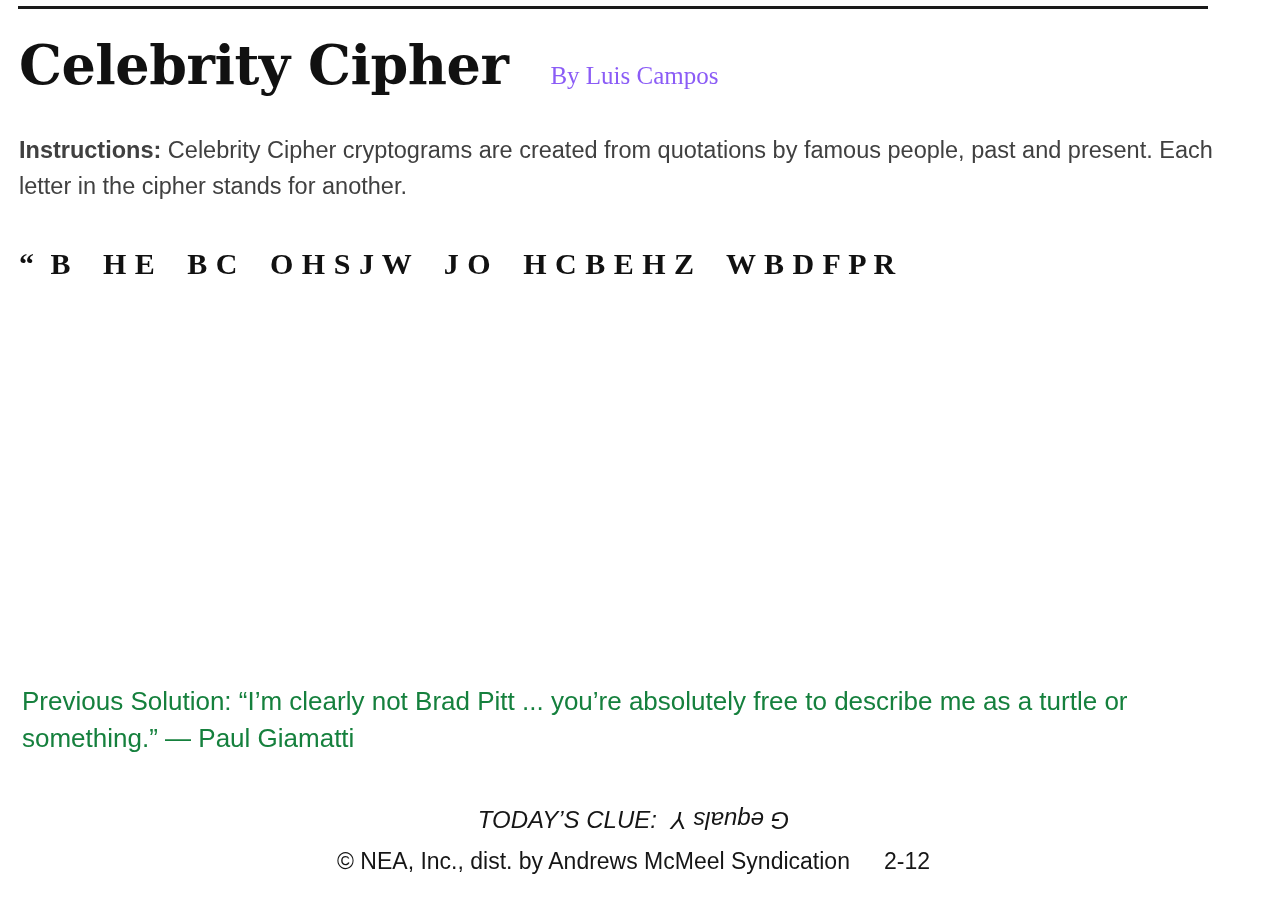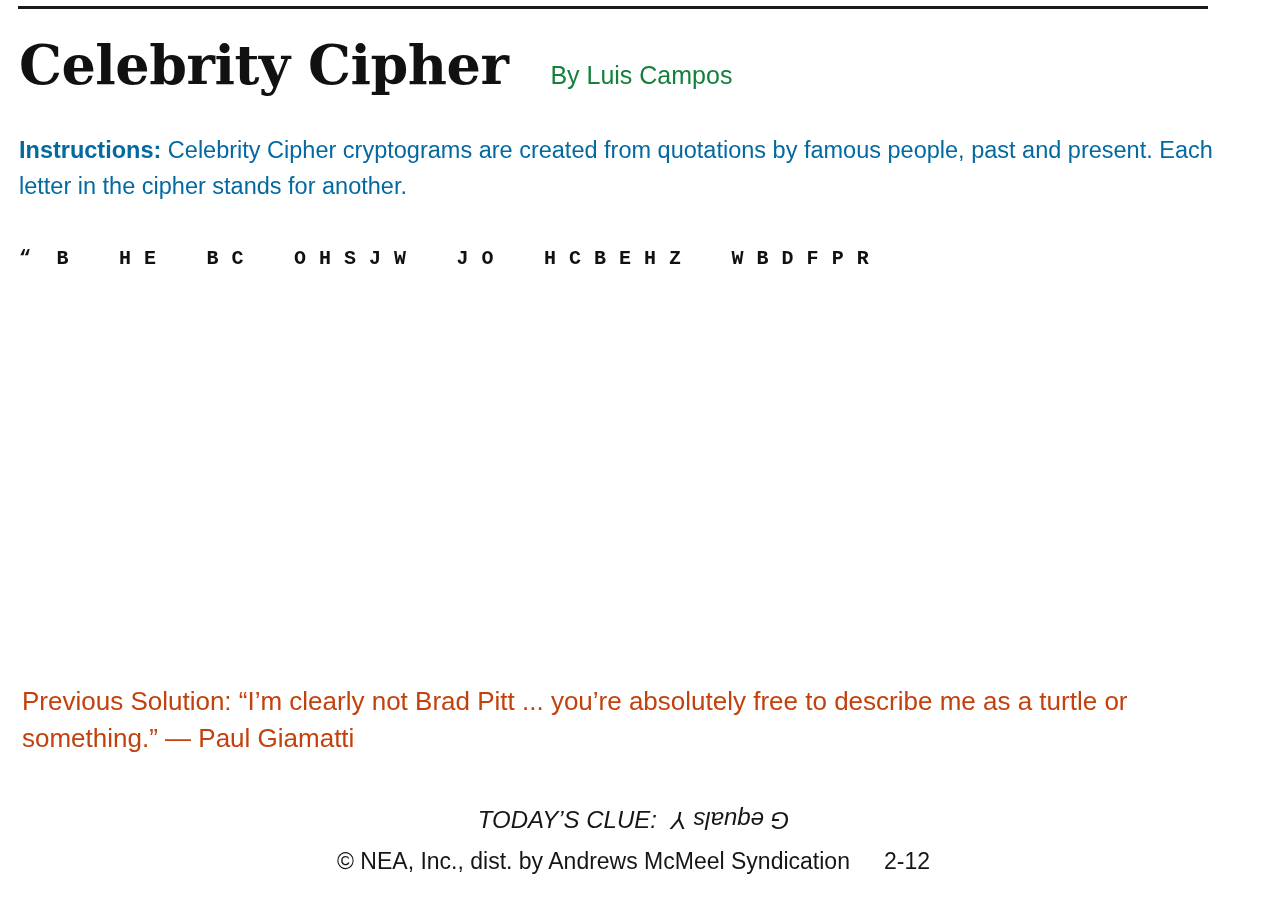--- a/index.html
+++ b/index.html
@@ -43,68 +43,68 @@
   .title {
     font-family: "DejaVu Serif", serif;
     font-weight: bold;
     font-size: 54px;
     letter-spacing: -0.5px;
     color: #111111;
     line-height: 1;
     white-space: nowrap;
   }
   .byline {
-    font-family: Liberation Sans, sans-serif;
+    font-family: Liberation Serif, serif;
     font-size: 25px;
-    color: #15803d;
+    color: #8b5cf6;
     margin-left: 42px;
     white-space: nowrap;
   }
 
   
   .instructions {
     position: absolute;
     top: 133px;
     left: 19px;
     width: 1200px;
     font-size: 23.5px;
     line-height: 1.52;
-    color: #0369a1;
+    color: #404040;
   }
   .instructions b {
     font-weight: bold;
   }
 
   
   .cipher {
     position: absolute;
     top: 247px;
     left: 19px;
     width: 1220px;
   }
   .cipher-line {
-    font-family: Liberation Mono, monospace;
+    font-family: Liberation Serif, serif;
     font-weight: bold;
-    font-size: 20px;
+    font-size: 30px;
     letter-spacing: 0.5px;
     color: #111111;
     height: 94px;
     white-space: pre;
     display: block;
   }
 
   
   .prev-solution {
     position: absolute;
     top: 683px;
     left: 22px;
     width: 1120px;
     font-size: 26px;
     line-height: 1.42;
-    color: #c2410c;
+    color: #15803d;
   }
 
   
   .clue {
     position: absolute;
     top: 806px;
     left: 0;
     width: 1267px;
     text-align: center;
     font-size: 24px;

